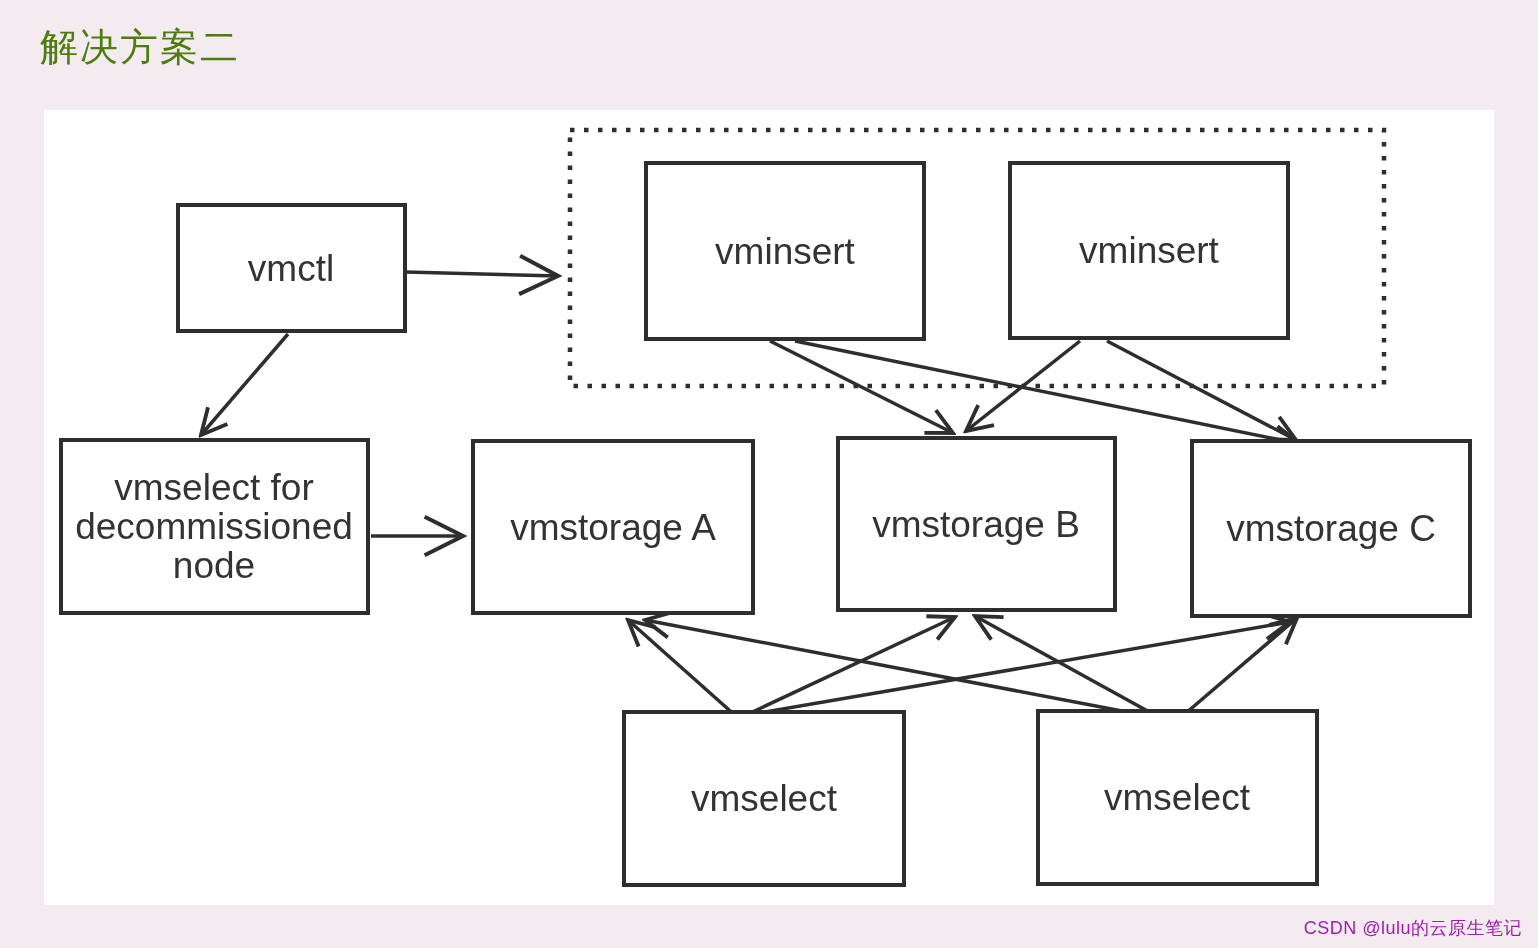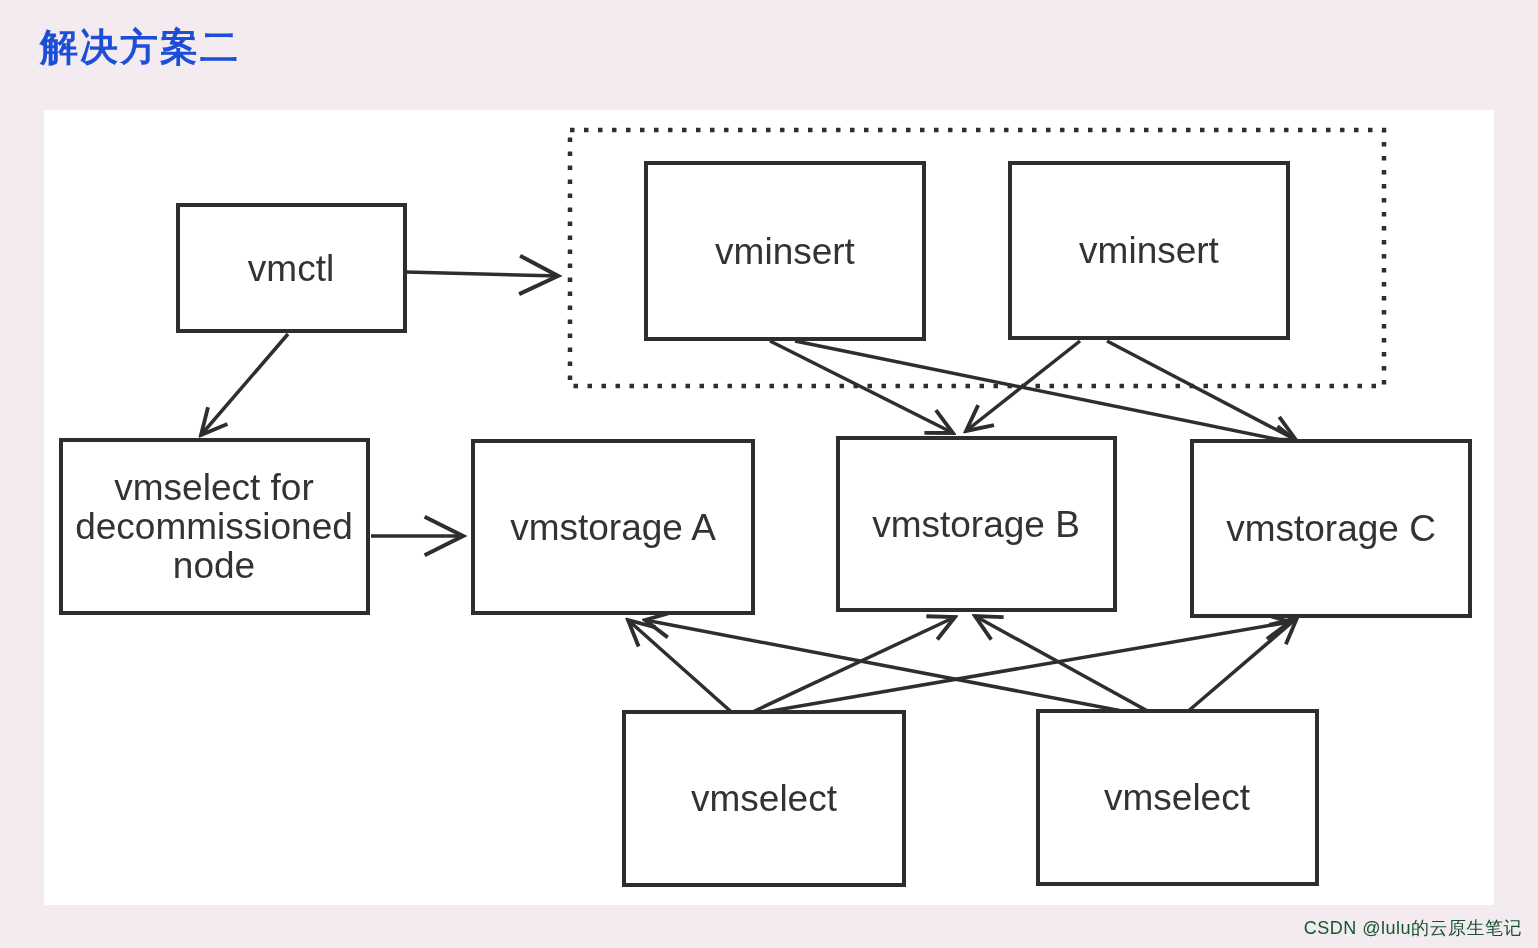--- a/index.html
+++ b/index.html
@@ -14,36 +14,36 @@
   .stage {
     position: relative;
     width: 1538px;
     height: 948px;
   }
   .page-title {
     position: absolute;
     left: 40px;
     top: 22px;
     font-size: 38px;
-    font-weight: 700;
+    font-weight: 400;
     letter-spacing: 2px;
-    color: #1d4ed8;
+    color: #4d7c0f;
     white-space: nowrap;
   }
   svg.diagram {
     position: absolute;
     left: 0;
     top: 0;
   }
   .watermark {
     position: absolute;
     top: 916px;
     right: 16px;
     font-size: 18px;
-    color: #14532d;
+    color: #a21caf;
     letter-spacing: 0.5px;
     white-space: nowrap;
   }
   .node-label {
     font-family: "Liberation Sans", sans-serif;
     font-size: 37px;
     fill: #333333;
   }
 </style>
 </head>

